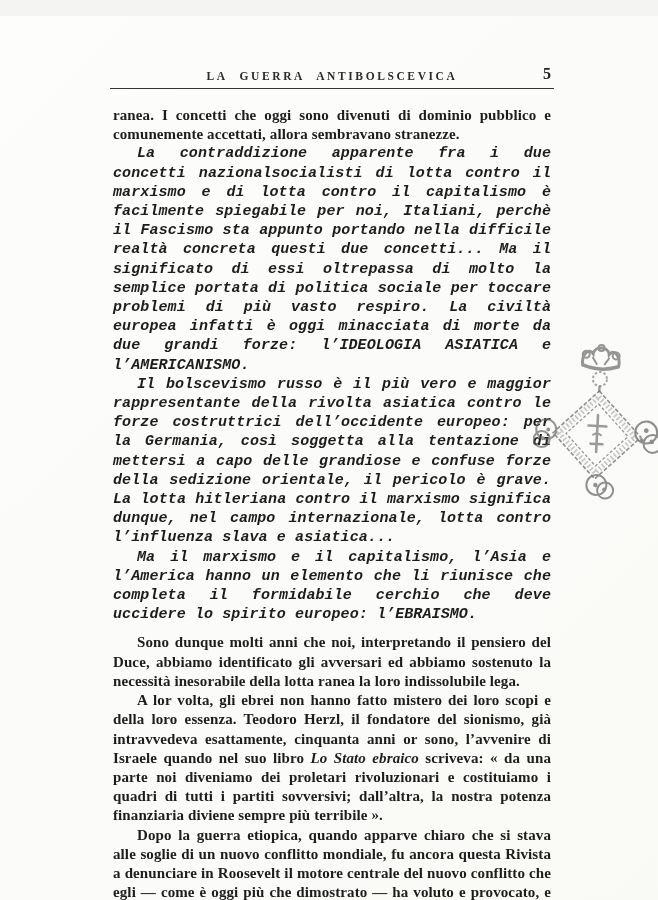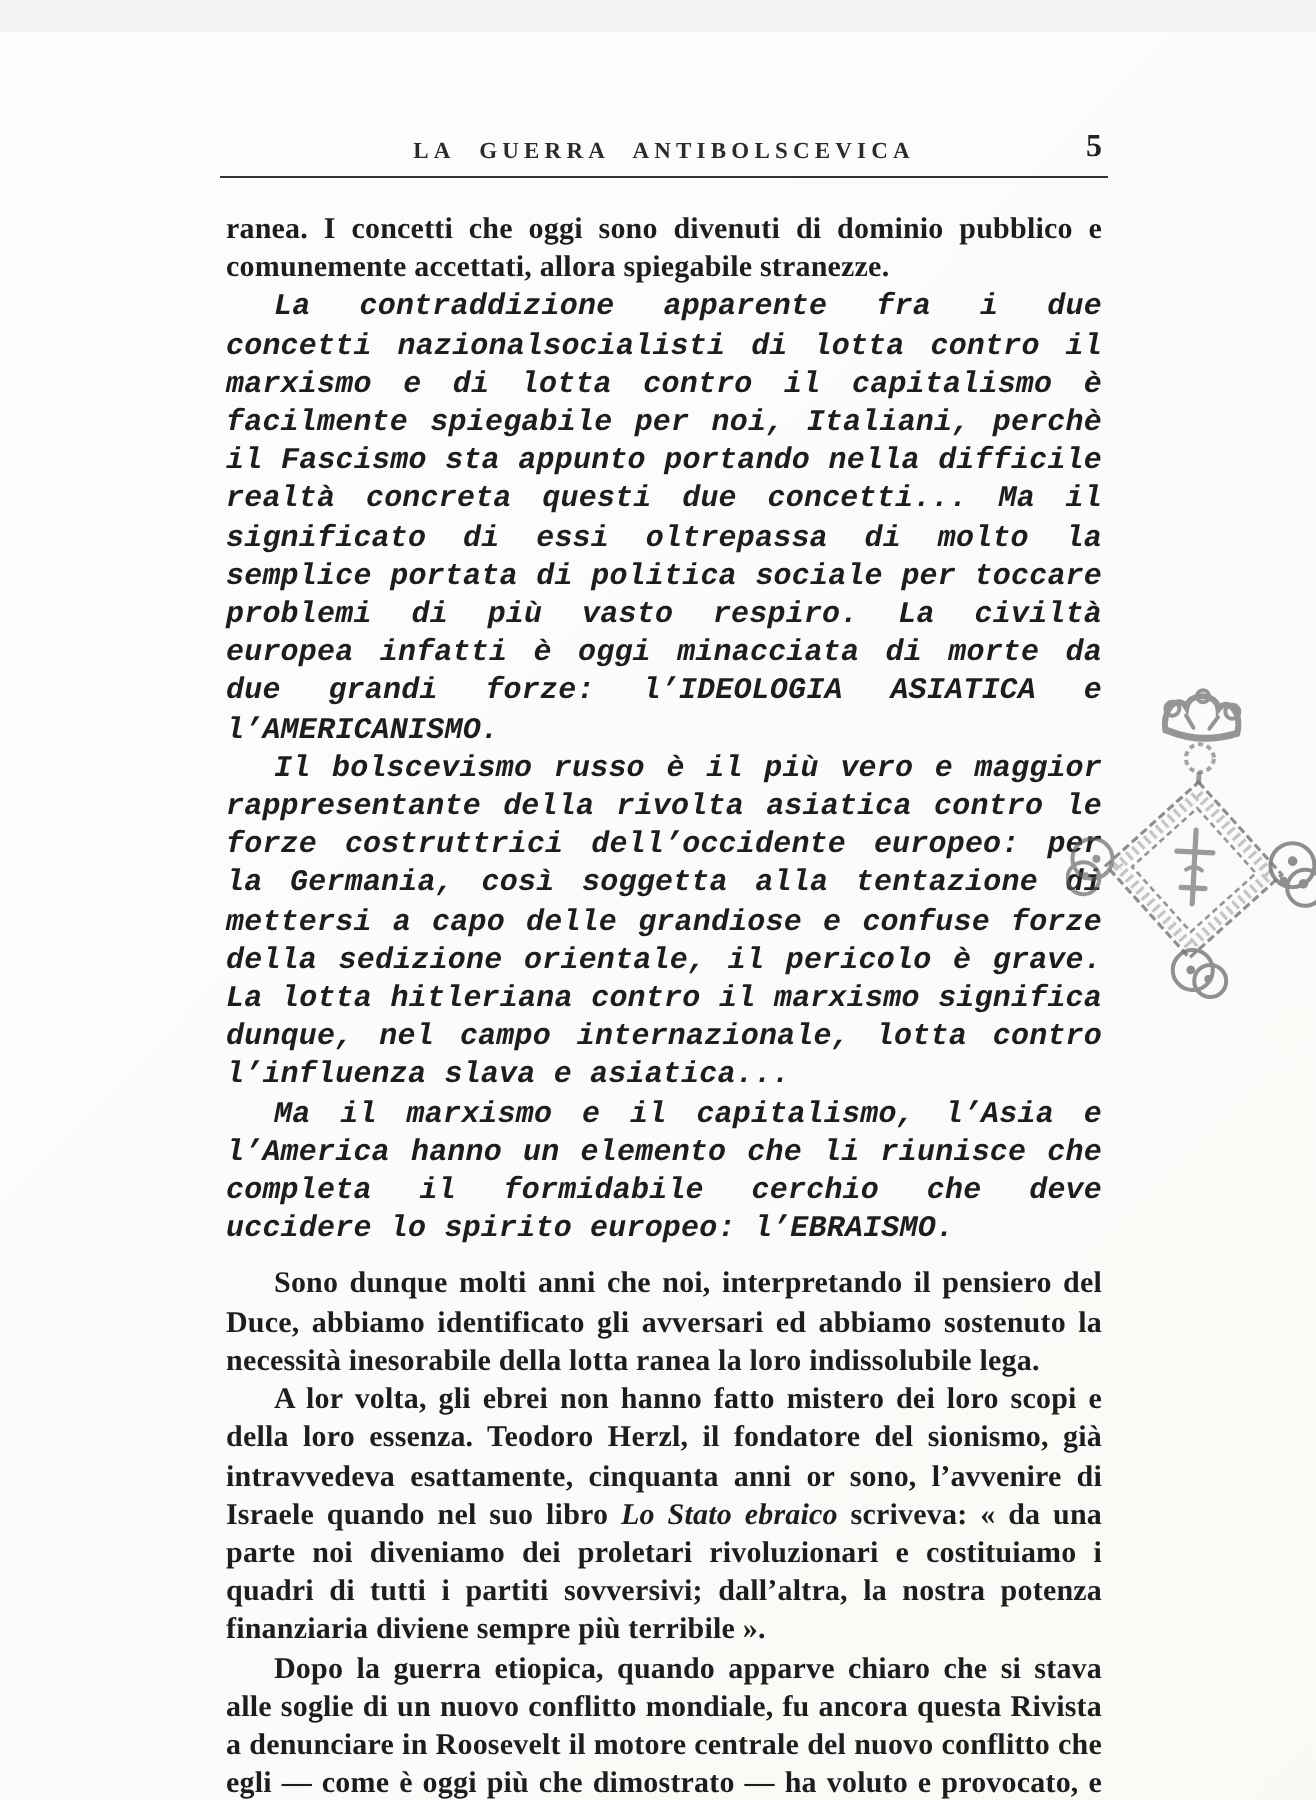--- a/index.html
+++ b/index.html
@@ -89,21 +89,21 @@
 
 <div class="page">
 
   <header class="running-head">
     <span class="head-title">LA GUERRA ANTIBOLSCEVICA</span>
     <span class="head-page">5</span>
   </header>
   <hr class="head-rule">
 
   <main class="text-block" id="text-block">
-      <p class="para roman"><span>ranea. I concetti che oggi sono divenuti di dominio pubblico e comunemente accettati, allora spiegabile stranezze.</span></p>
+      <p class="para roman"><span>ranea. I concetti che oggi sono divenuti di dominio pubblico e comunemente accettati, allora sembravano stranezze.</span></p>
       <p class="para quote indent"><span>La contraddizione apparente fra i due concetti nazionalsocialisti di lotta contro il marxismo e di lotta contro il capitalismo è facilmente spiegabile per noi, Italiani, perchè il Fascismo sta appunto portando nella difficile realtà concreta questi due concetti... Ma il significato di essi oltrepassa di molto la semplice portata di politica sociale per toccare problemi di più vasto respiro. La civiltà europea infatti è oggi minacciata di morte da due grandi forze: l’IDEOLOGIA ASIATICA e l’AMERICANISMO.</span></p>
       <p class="para quote indent"><span>Il bolscevismo russo è il più vero e maggior rappresentante della rivolta asiatica contro le forze costruttrici dell’occidente europeo: per la Germania, così soggetta alla tentazione di mettersi a capo delle grandiose e confuse forze della sedizione orientale, il pericolo è grave. La lotta hitleriana contro il marxismo significa dunque, nel campo internazionale, lotta contro l’influenza slava e asiatica...</span></p>
       <p class="para quote indent"><span>Ma il marxismo e il capitalismo, l’Asia e l’America hanno un elemento che li riunisce che completa il formidabile cerchio che deve uccidere lo spirito europeo: l’EBRAISMO.</span></p>
       <p class="para roman indent gap"><span>Sono dunque molti anni che noi, interpretando il pensiero del Duce, abbiamo identificato gli avversari ed abbiamo sostenuto la necessità inesorabile della lotta ranea la loro indissolubile lega.</span></p>
       <p class="para roman indent"><span>A lor volta, gli ebrei non hanno fatto mistero dei loro scopi e della loro essenza. Teodoro Herzl, il fondatore del sionismo, già intravvedeva esattamente, cinquanta anni or sono, l’avvenire di Israele quando nel suo libro </span><span class="em">Lo Stato ebraico</span><span> scriveva: « da una parte noi diveniamo dei proletari rivoluzionari e costituiamo i quadri di tutti i partiti sovversivi; dall’altra, la nostra potenza finanziaria diviene sempre più terribile ».</span></p>
       <p class="para roman indent"><span>Dopo la guerra etiopica, quando apparve chiaro che si stava alle soglie di un nuovo conflitto mondiale, fu ancora questa Rivista a denunciare in Roosevelt il motore centrale del nuovo conflitto che egli — come è oggi più che dimostrato — ha voluto e provocato, e ad insistere sui collegamenti fra plutocrazia internazionale e bolscevismo russo. Superfluo anche qui riportare delle citazioni perchè occorrerebbe lo spazio di mezza Rivista su argomenti che i nostri lettori — del resto — conoscono perfettamente.</span></p>
     </main>
 
   <div class="stamp">
     <svg width="130" height="165" viewBox="0 0 130 165" fill="none" stroke="#5c5c5c">

